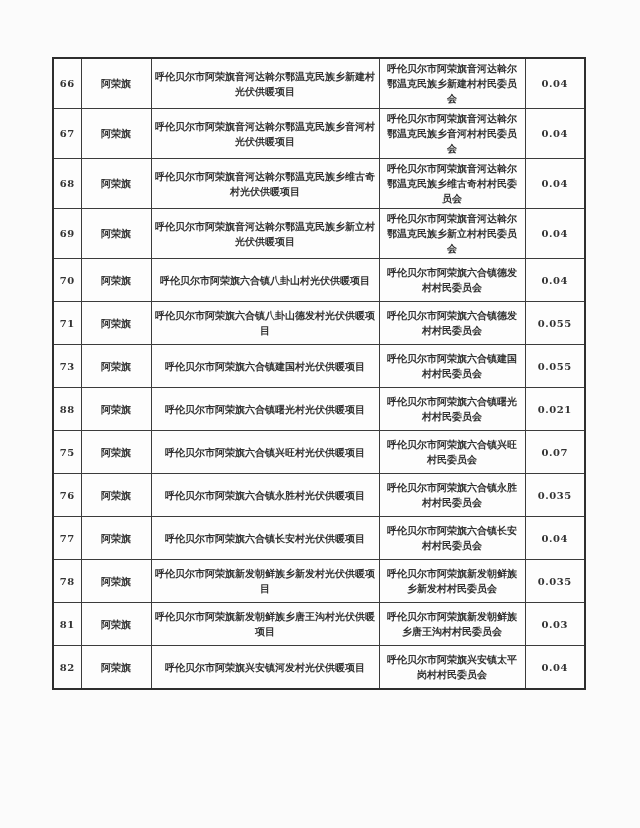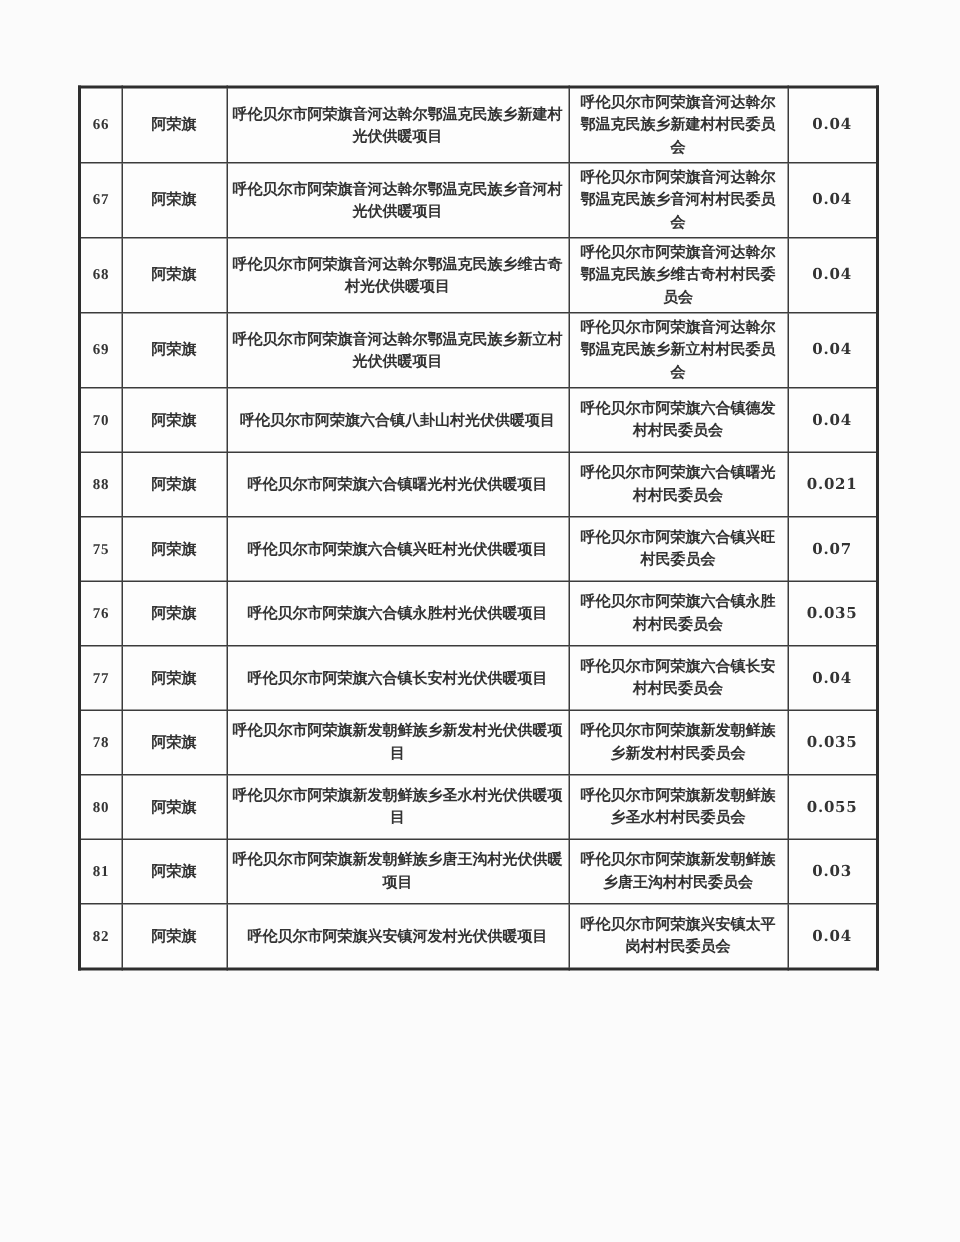--- a/index.html
+++ b/index.html
@@ -32,21 +32,20 @@
     color: #333333;
     font-size: 10px;
     line-height: 15px;
     font-weight: 600;
     height: 38px;
     padding: 2px 3px;
     word-break: break-all;
   }
   td.col-id {
     letter-spacing: 0.5px;
-    font-family: Liberation Serif, serif;
   }
   td.col-value {
     letter-spacing: 0.5px;
   }
 </style>
 </head>
 <body>
 
 <div class="page">
   <table class="subsidy-table">
@@ -87,20 +86,34 @@
           <td class="col-value">0.04</td>
         </tr>
         <tr>
           <td class="col-id">70</td>
           <td class="col-region">阿荣旗</td>
           <td class="col-project">呼伦贝尔市阿荣旗六合镇八卦山村光伏供暖项目</td>
           <td class="col-organization">呼伦贝尔市阿荣旗六合镇德发村村民委员会</td>
           <td class="col-value">0.04</td>
         </tr>
         <tr>
+          <td class="col-id">71</td>
+          <td class="col-region">阿荣旗</td>
+          <td class="col-project">呼伦贝尔市阿荣旗六合镇八卦山德发村光伏供暖项目</td>
+          <td class="col-organization">呼伦贝尔市阿荣旗六合镇德发村村民委员会</td>
+          <td class="col-value">0.055</td>
+        </tr>
+        <tr>
+          <td class="col-id">73</td>
+          <td class="col-region">阿荣旗</td>
+          <td class="col-project">呼伦贝尔市阿荣旗六合镇建国村光伏供暖项目</td>
+          <td class="col-organization">呼伦贝尔市阿荣旗六合镇建国村村民委员会</td>
+          <td class="col-value">0.055</td>
+        </tr>
+        <tr>
           <td class="col-id">88</td>
           <td class="col-region">阿荣旗</td>
           <td class="col-project">呼伦贝尔市阿荣旗六合镇曙光村光伏供暖项目</td>
           <td class="col-organization">呼伦贝尔市阿荣旗六合镇曙光村村民委员会</td>
           <td class="col-value">0.021</td>
         </tr>
         <tr>
           <td class="col-id">75</td>
           <td class="col-region">阿荣旗</td>
           <td class="col-project">呼伦贝尔市阿荣旗六合镇兴旺村光伏供暖项目</td>
@@ -122,27 +135,20 @@
           <td class="col-value">0.04</td>
         </tr>
         <tr>
           <td class="col-id">78</td>
           <td class="col-region">阿荣旗</td>
           <td class="col-project">呼伦贝尔市阿荣旗新发朝鲜族乡新发村光伏供暖项目</td>
           <td class="col-organization">呼伦贝尔市阿荣旗新发朝鲜族乡新发村村民委员会</td>
           <td class="col-value">0.035</td>
         </tr>
         <tr>
-          <td class="col-id">80</td>
-          <td class="col-region">阿荣旗</td>
-          <td class="col-project">呼伦贝尔市阿荣旗新发朝鲜族乡圣水村光伏供暖项目</td>
-          <td class="col-organization">呼伦贝尔市阿荣旗新发朝鲜族乡圣水村村民委员会</td>
-          <td class="col-value">0.055</td>
-        </tr>
-        <tr>
           <td class="col-id">81</td>
           <td class="col-region">阿荣旗</td>
           <td class="col-project">呼伦贝尔市阿荣旗新发朝鲜族乡唐王沟村光伏供暖项目</td>
           <td class="col-organization">呼伦贝尔市阿荣旗新发朝鲜族乡唐王沟村村民委员会</td>
           <td class="col-value">0.03</td>
         </tr>
         <tr>
           <td class="col-id">82</td>
           <td class="col-region">阿荣旗</td>
           <td class="col-project">呼伦贝尔市阿荣旗兴安镇河发村光伏供暖项目</td>

